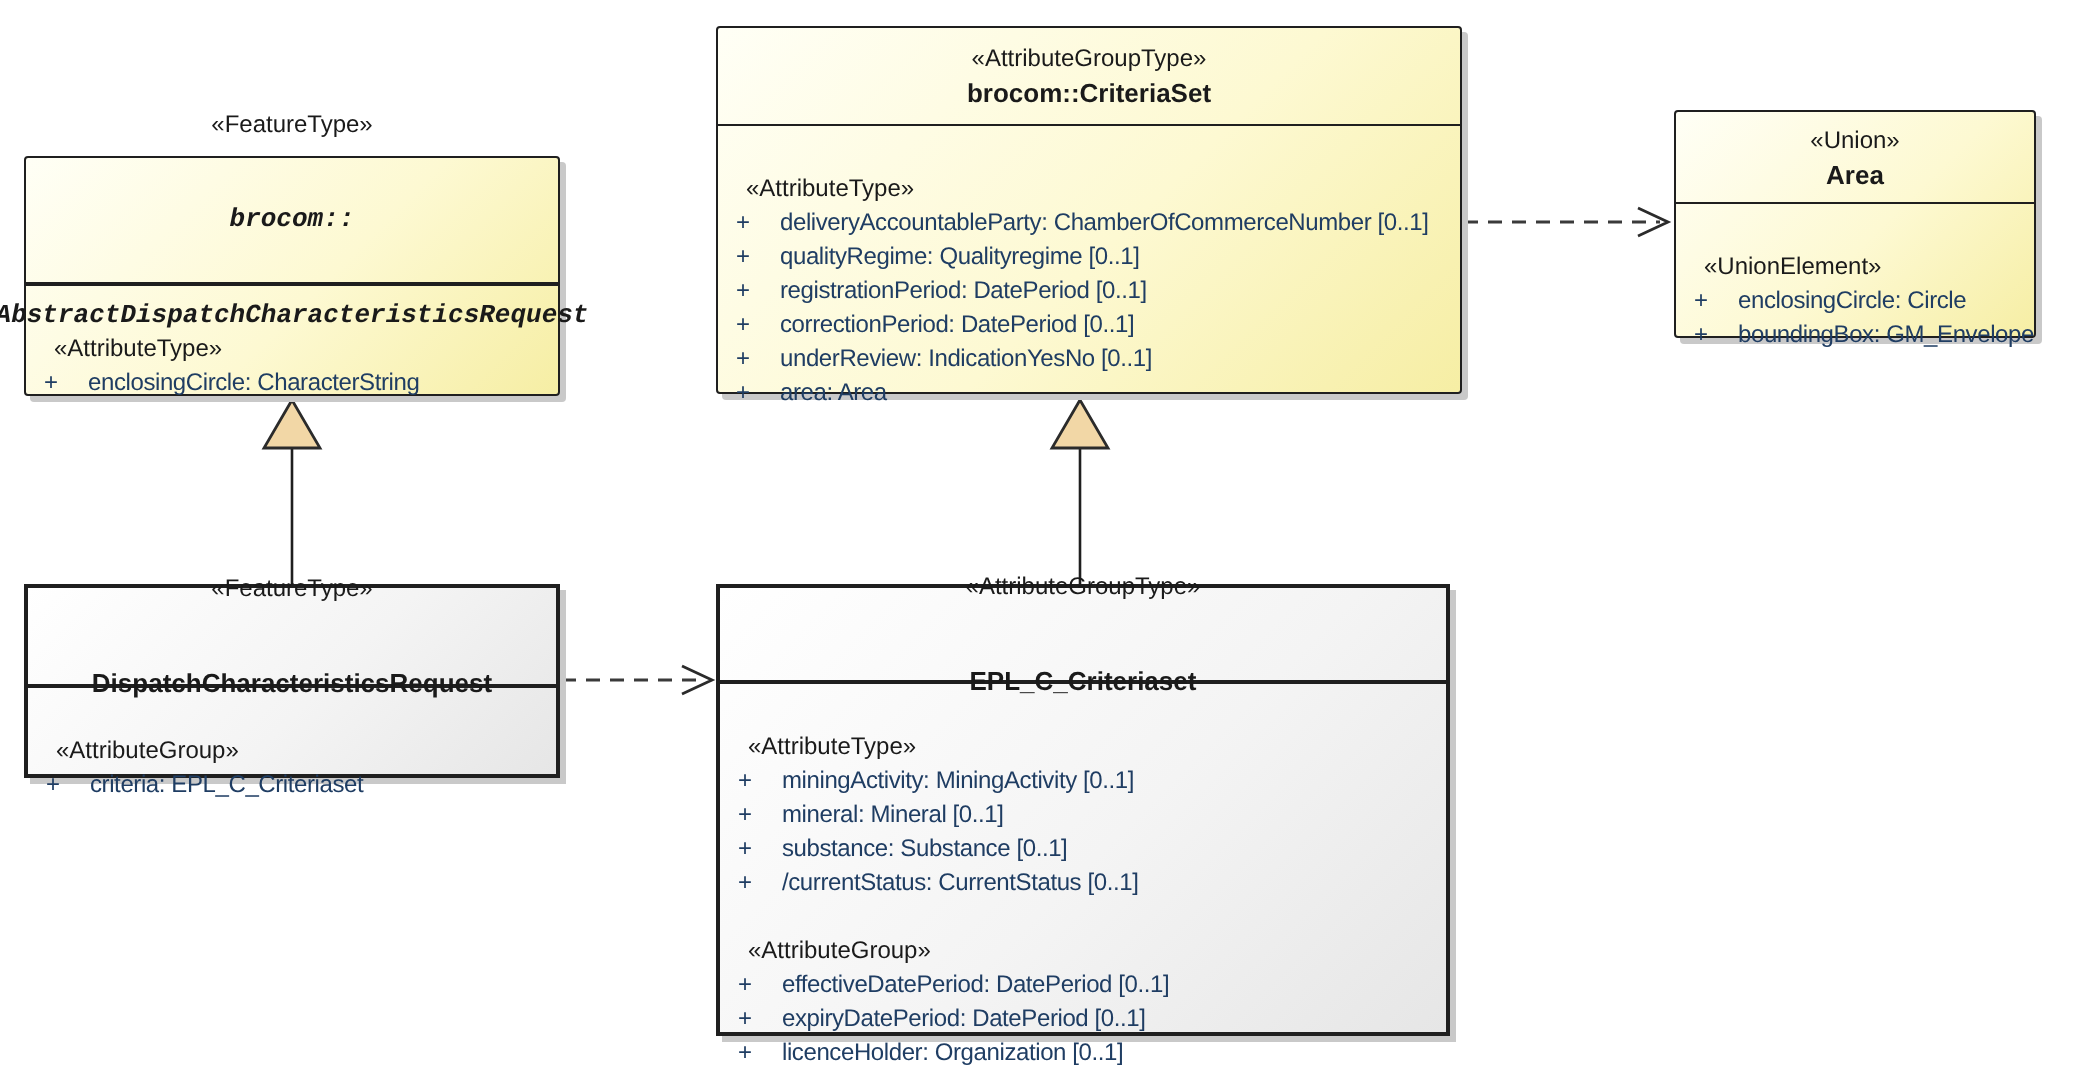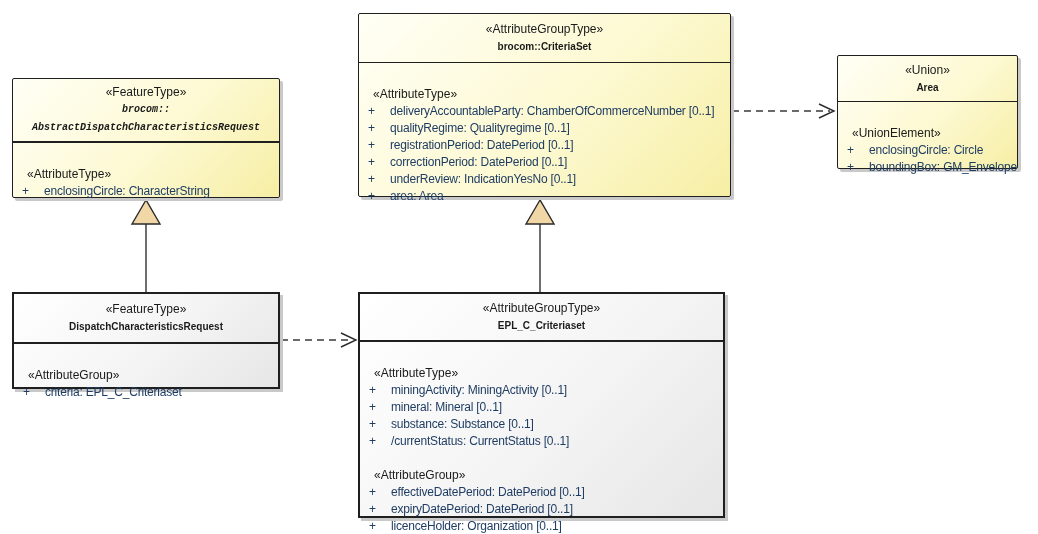--- a/index.html
+++ b/index.html
@@ -39,29 +39,30 @@
     box-sizing:border-box;
     display:flex;
     flex-direction:column;
     justify-content:center;
     align-items:center;
     border-bottom:1.2px solid var(--border);
     flex:0 0 auto;
   }
   .thick-divider .class-header{
     border-bottom-width:2.5px;
+    gap:30px;
   }
   .stereo{
     font-size:12px;
     color:#1a1a1a;
     line-height:18px;
     white-space:nowrap;
   }
   .cname{
-    font-size:10px;
+    font-size:13px;
     font-weight:bold;
     color:#1a1a1a;
     line-height:18px;
     white-space:nowrap;
     text-align:right;
   }
   .cname.abstract{
     font-style:italic;
     font-family:Liberation Mono, monospace;
   }

